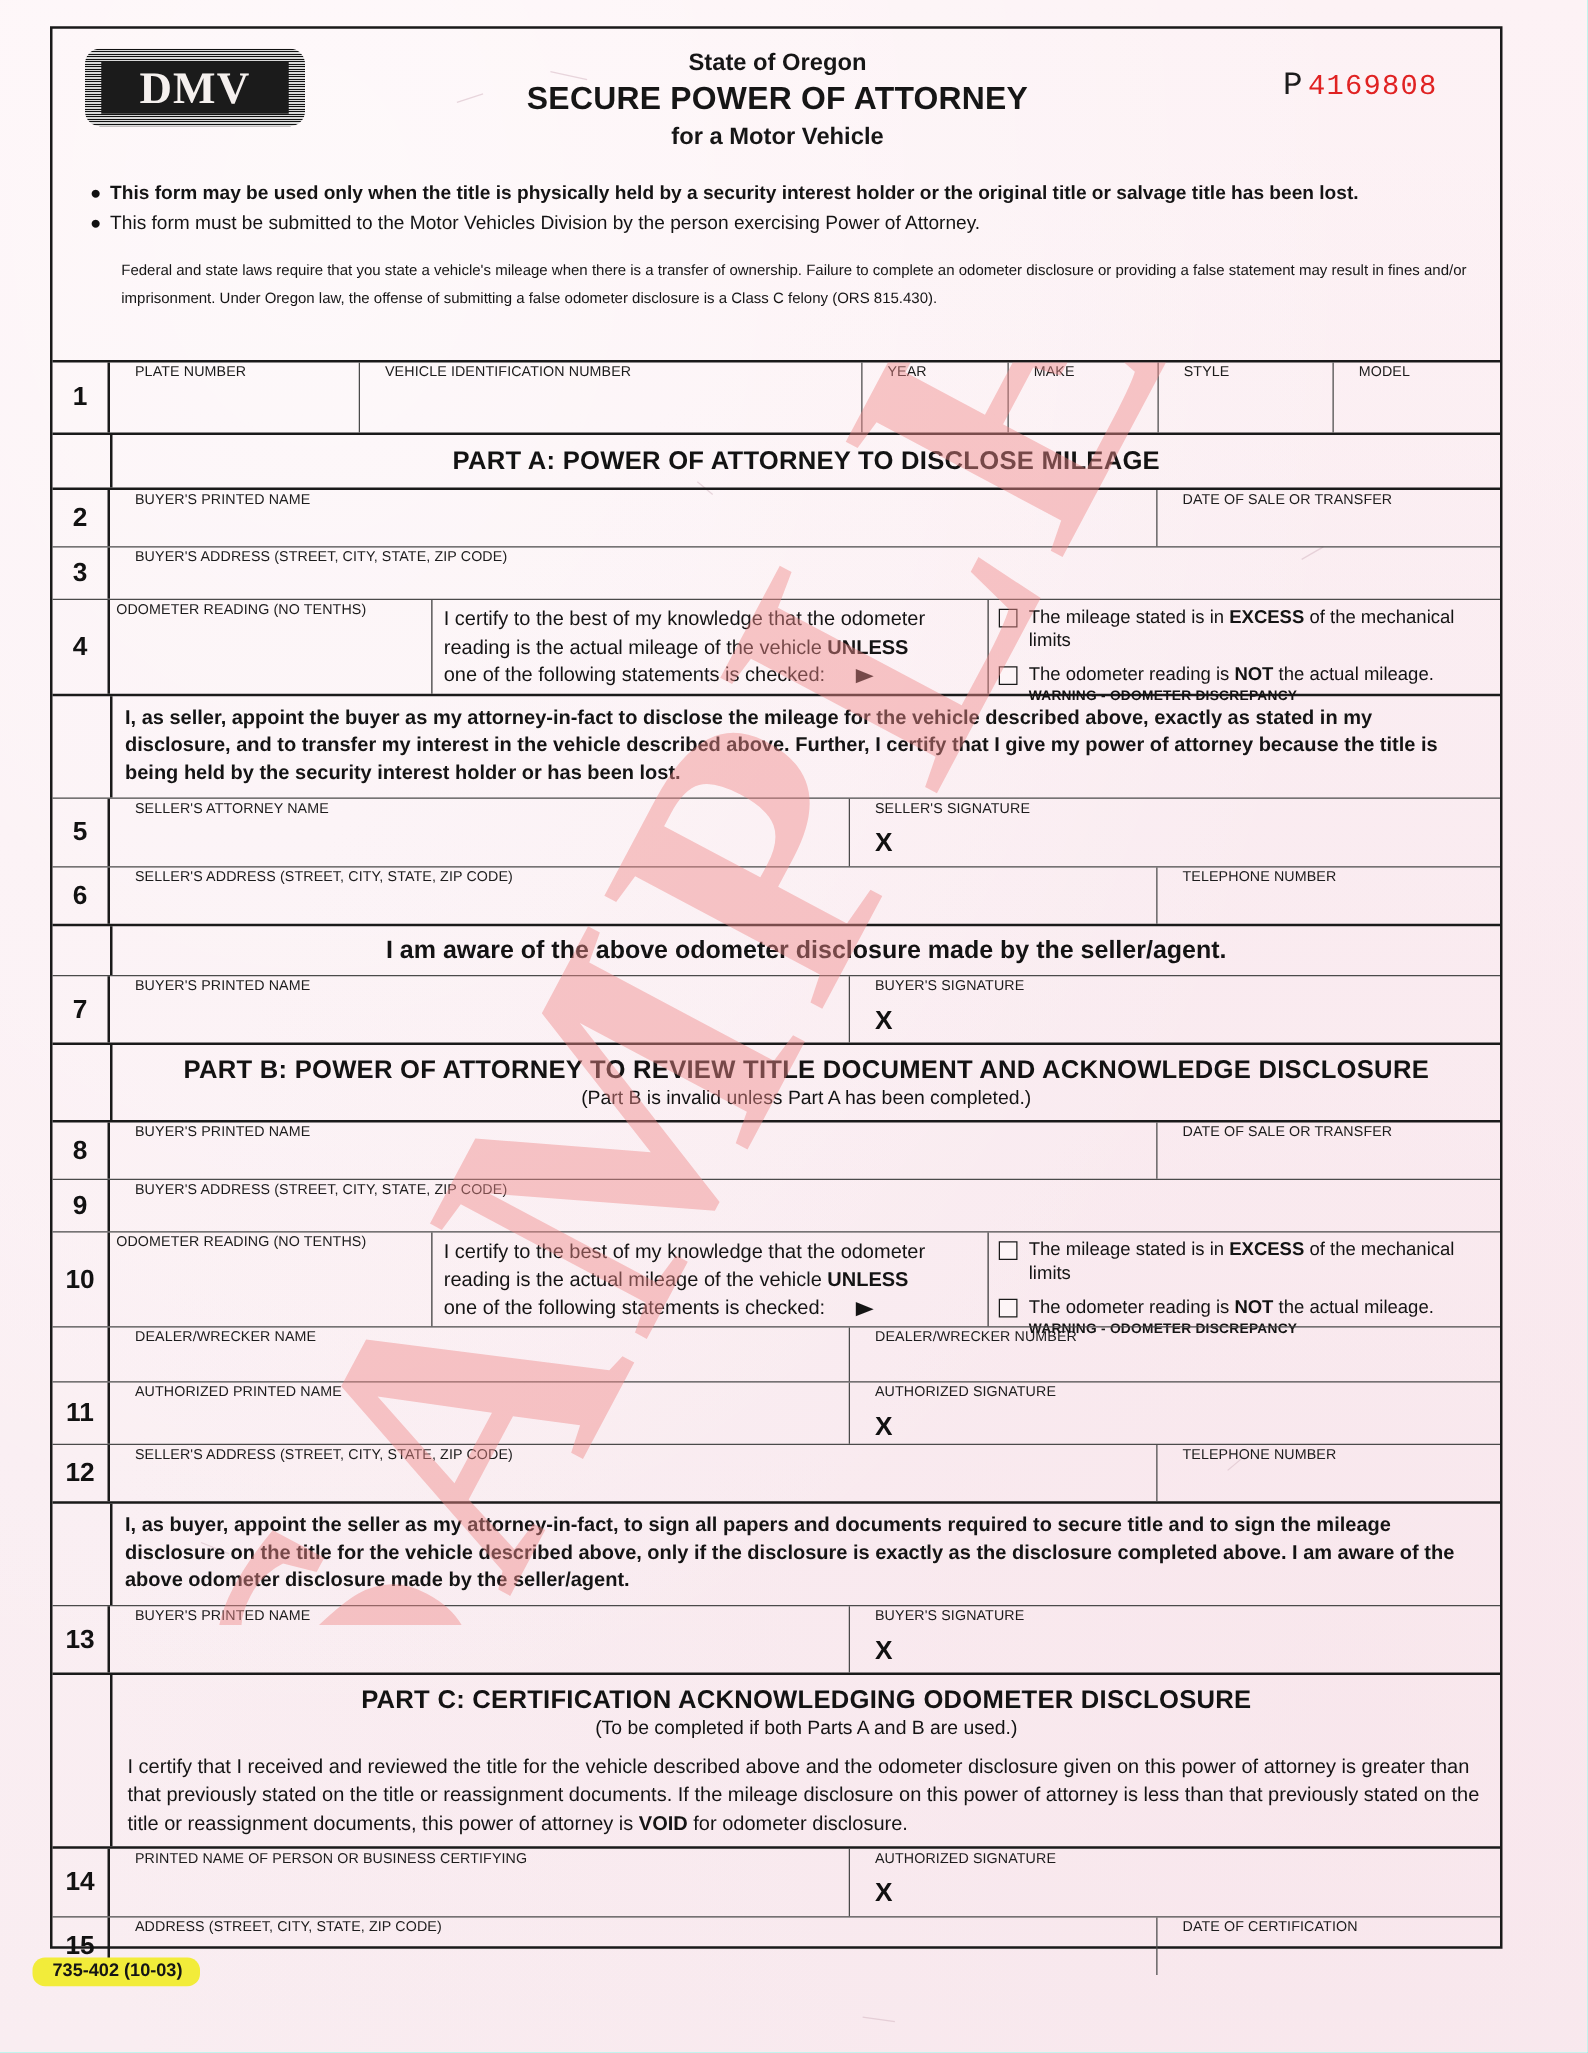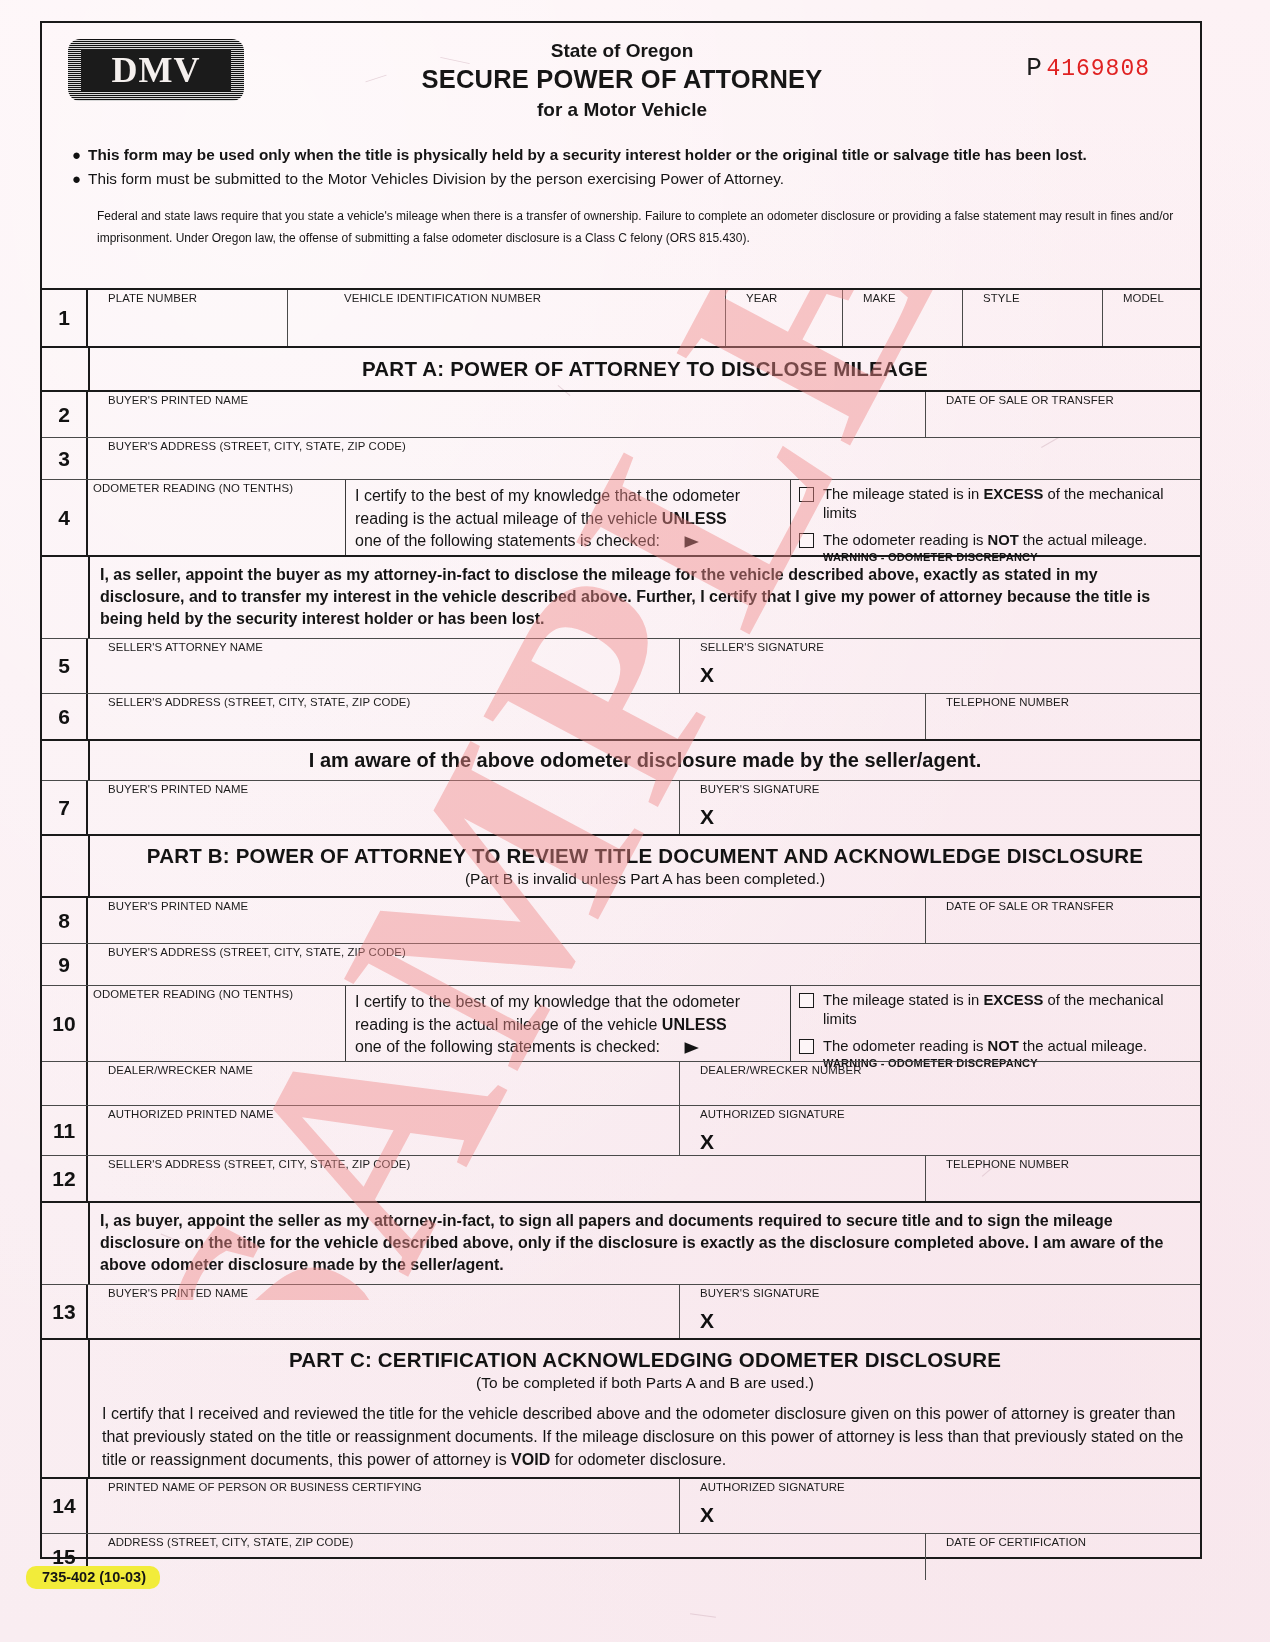--- a/index.html
+++ b/index.html
@@ -396,21 +396,21 @@
   </div>
 
   <div id="grid">
 
     <div class="row" style="height:58px;">
       <div class="rownum">1</div>
       <div class="cells">
         <div class="cell" style="width:200px;">
           <div class="cell-label">PLATE NUMBER</div>
         </div>
-        <div class="cell" style="width:402px;margin-left:36px;">
+        <div class="cell" style="width:402px;">
           <div class="cell-label">VEHICLE IDENTIFICATION NUMBER</div>
         </div>
         <div class="cell" style="width:117px;">
           <div class="cell-label">YEAR</div>
         </div>
         <div class="cell" style="width:120px;">
           <div class="cell-label">MAKE</div>
         </div>
         <div class="cell" style="width:140px;">
           <div class="cell-label">STYLE</div>

